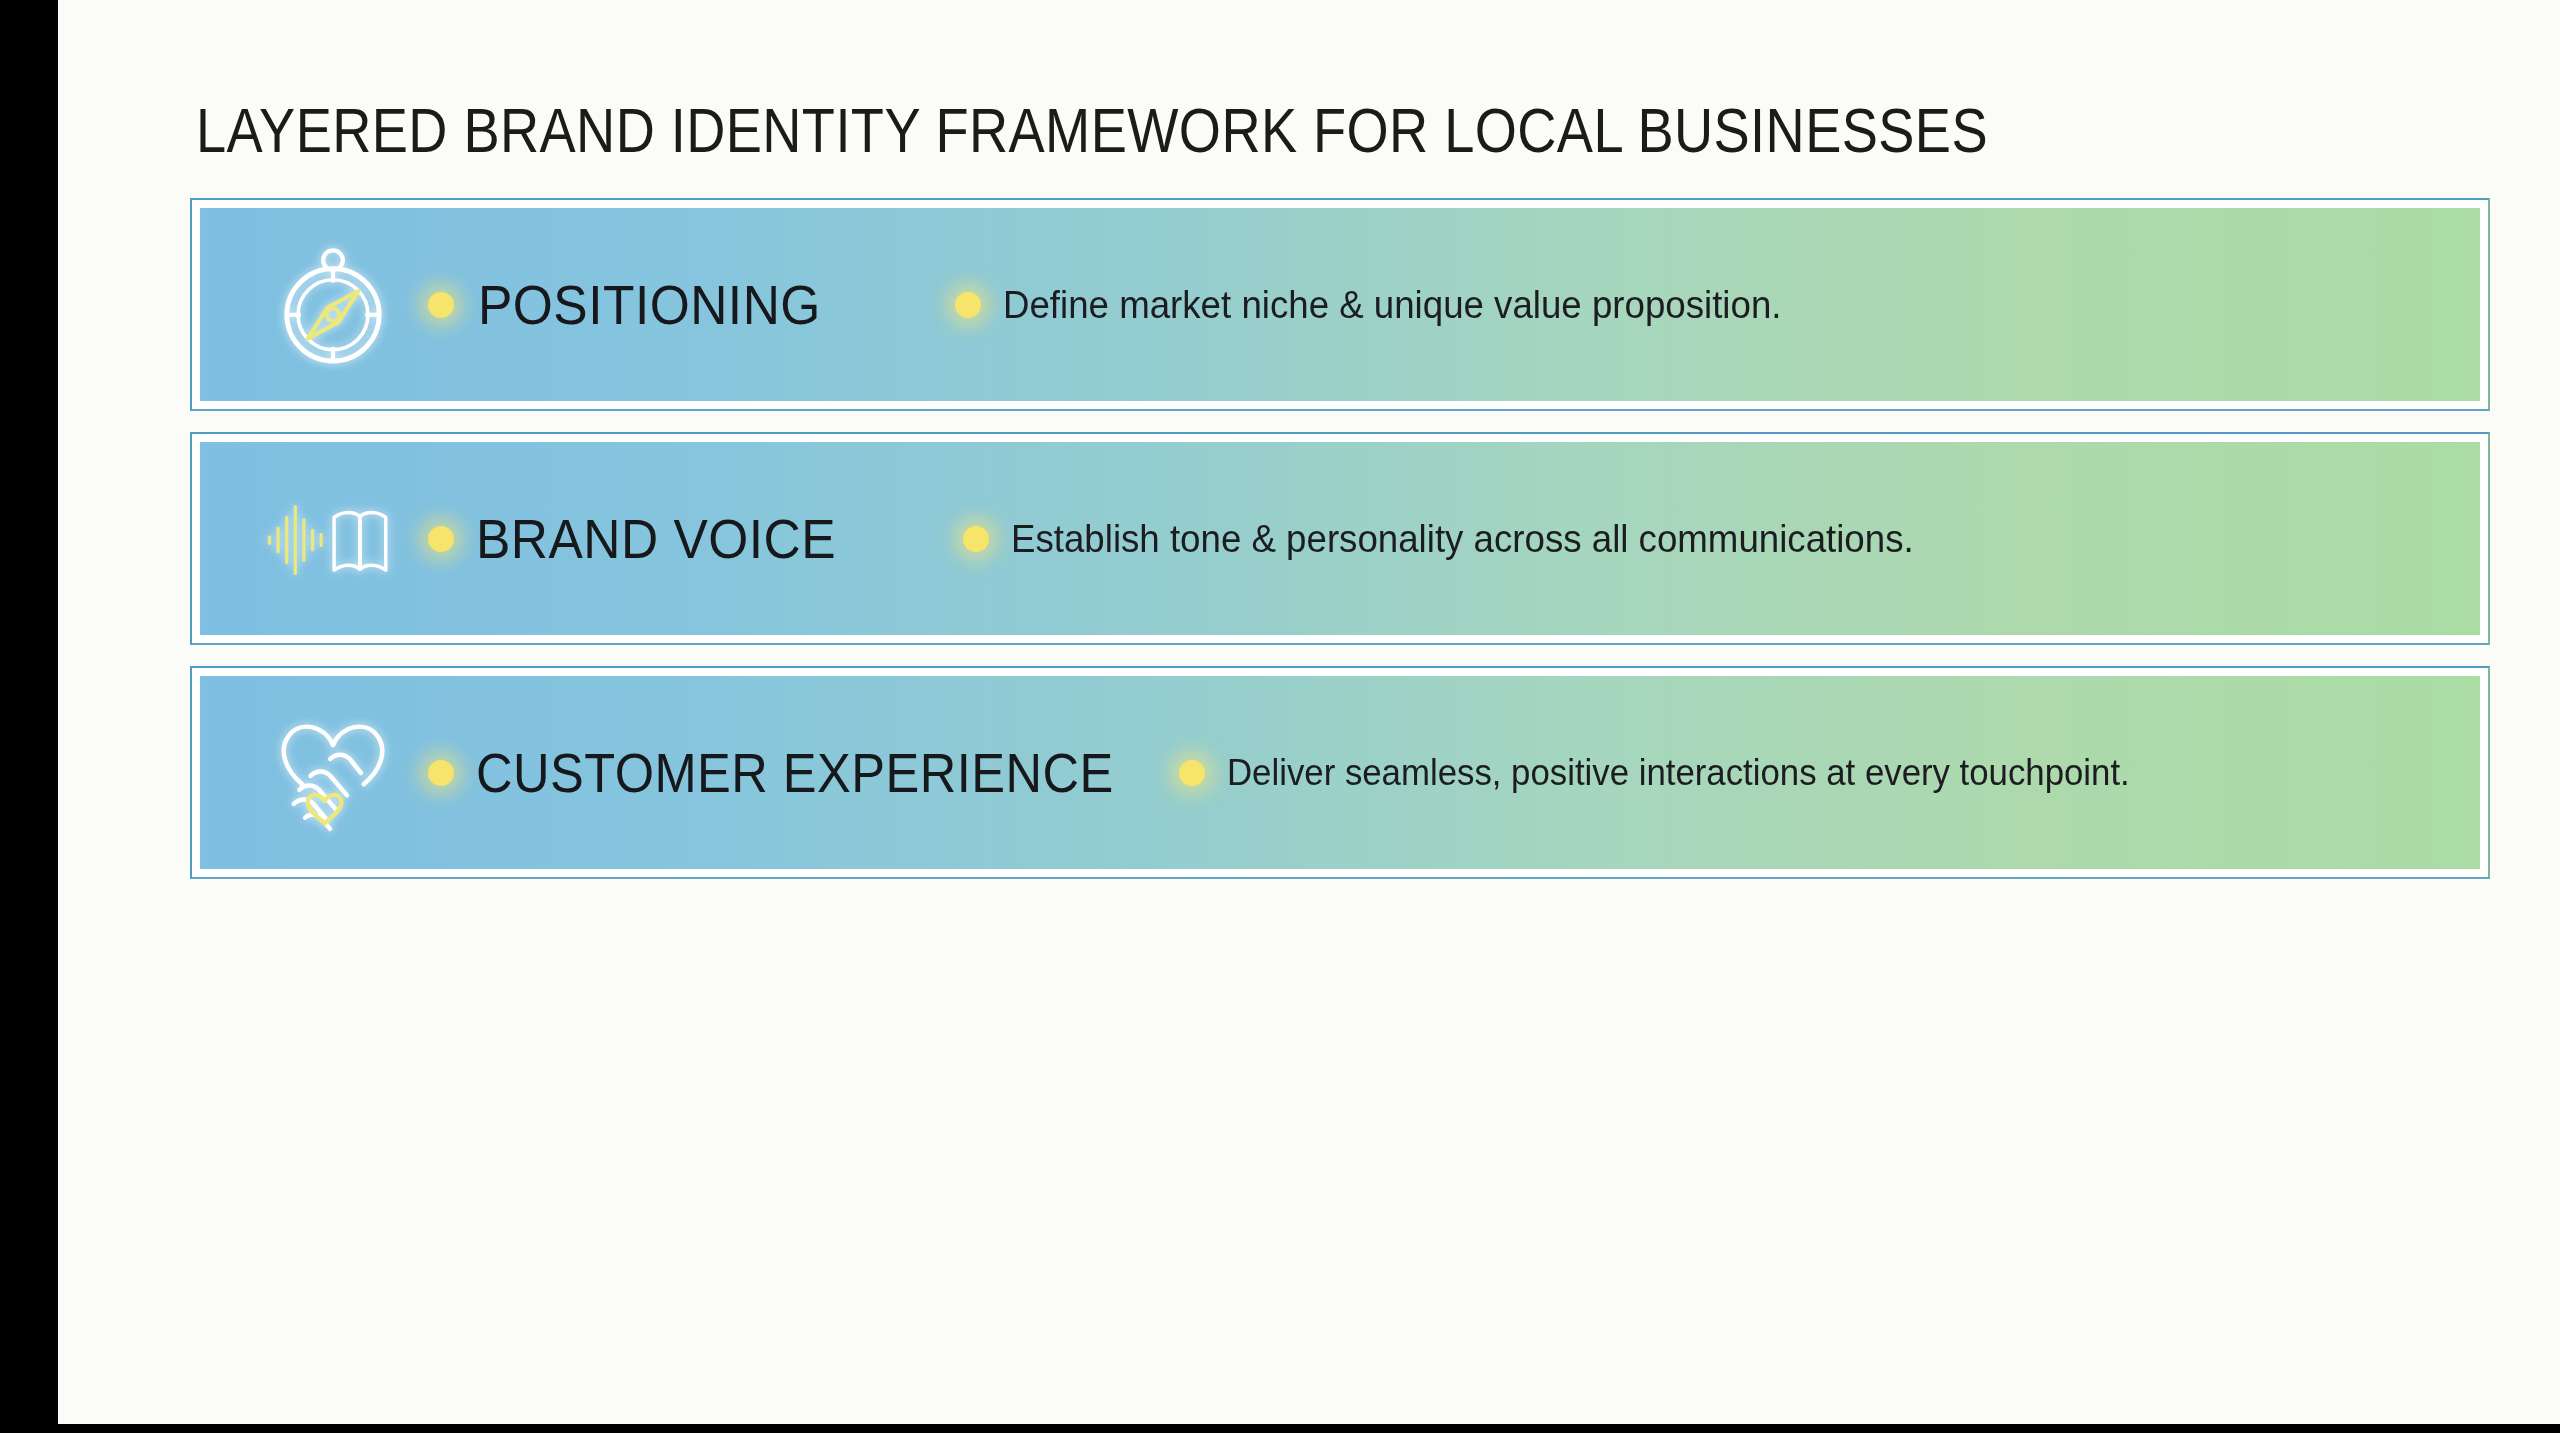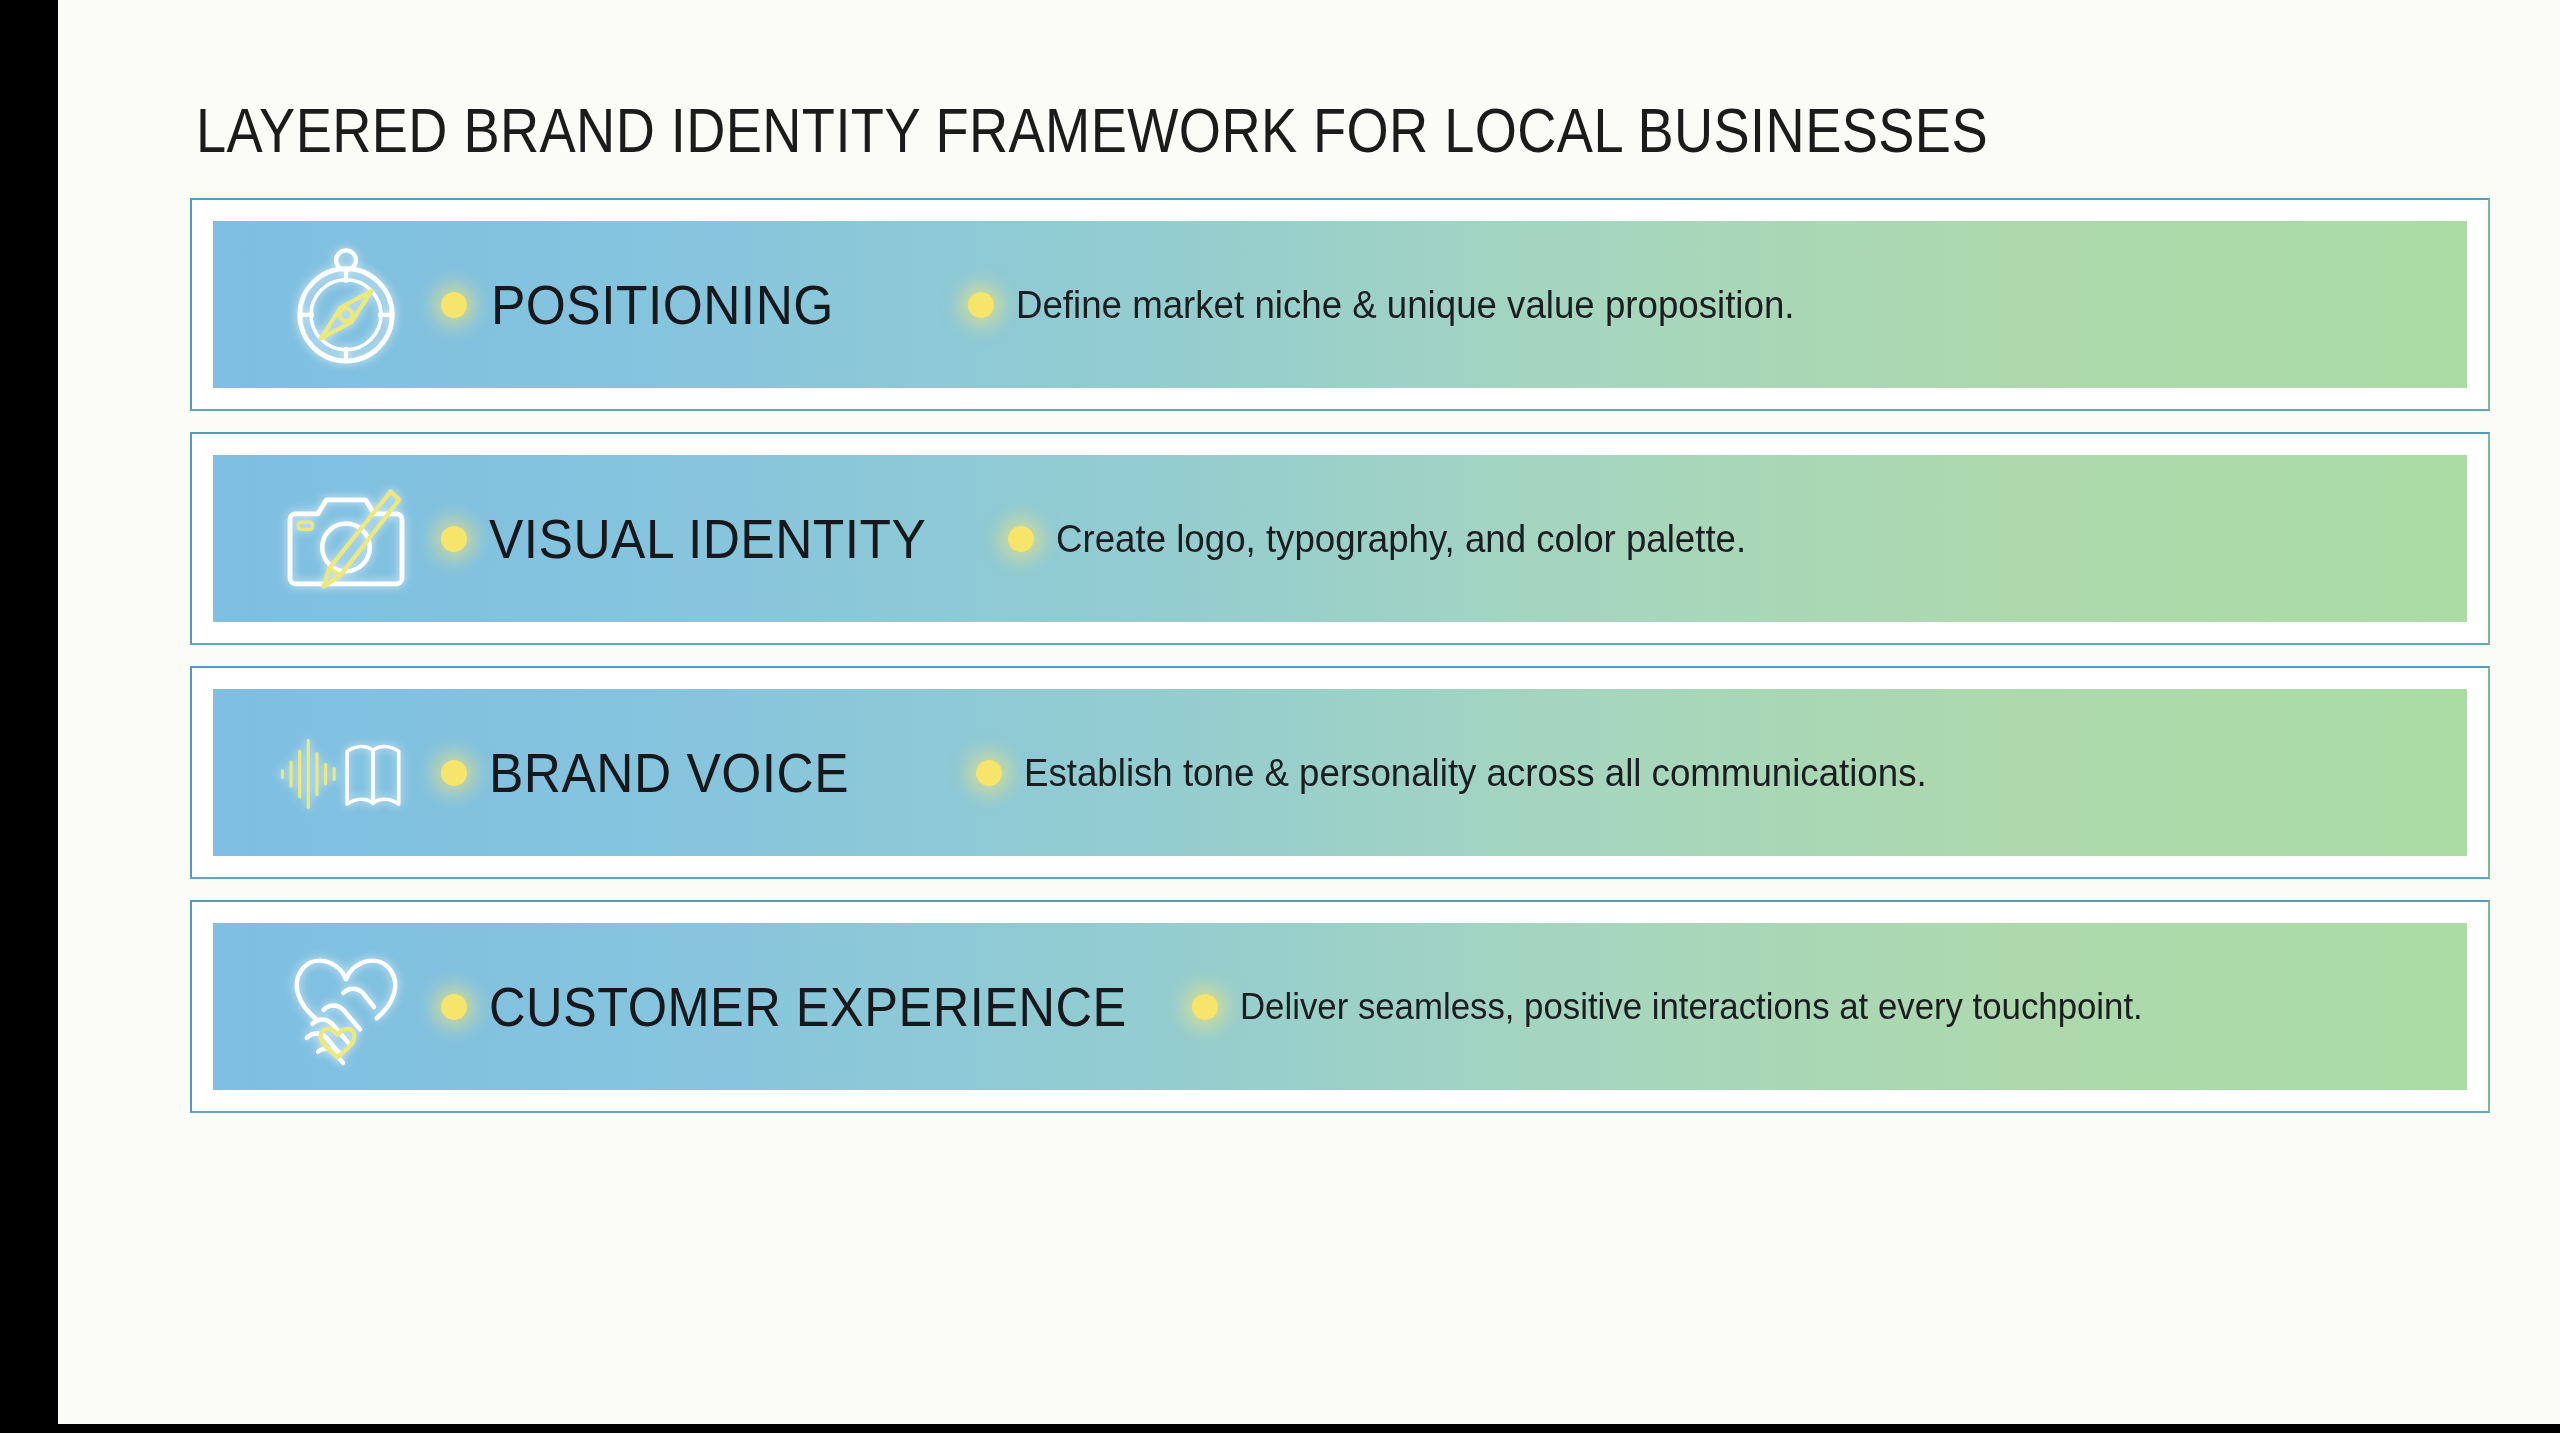--- a/index.html
+++ b/index.html
@@ -66,21 +66,21 @@
     left: 132px;
     top: 198px;
     width: 2300px;
   }
 
   .layer-row {
     position: relative;
     height: 213px;
     margin-bottom: 21px;
     box-sizing: border-box;
-    padding: 21px;
+    padding: 8px;
     background: #ffffff;
     border-top: 2px solid rgba(70,150,190,0.95);
     border-bottom: 2px solid rgba(70,150,190,0.85);
     border-left: 2px solid rgba(70,150,190,0.95);
     border-right: 2px solid rgba(120,180,140,0.95);
   }
   .layer-row:last-child { margin-bottom: 0; }
 
   .row-fill {
     position: relative;
@@ -186,37 +186,20 @@
             </svg>
           </div>
           <span class="dot dot-label"></span>
           <div class="row-label">POSITIONING</div>
           <span class="dot dot-desc"></span>
           <div class="row-desc">Define market niche &amp; unique value proposition.</div>
         </div>
       </div>
 
 
-      <div class="layer-row r3">
-        <div class="row-fill">
-          <div class="row-icon">
-            <svg viewBox="0 0 100 100" fill="none">
-              <path d="M14 32 H30 L36 22 H64 L70 32 H86 a4 4 0 0 1 4 4 V78 a4 4 0 0 1 -4 4 H14 a4 4 0 0 1 -4 -4 V36 a4 4 0 0 1 4 -4 Z" stroke="#ffffff" stroke-width="3.4" stroke-linejoin="round"></path>
-              <circle cx="50" cy="56" r="17" stroke="#ffffff" stroke-width="3.2"></circle>
-              <rect x="16" y="38" width="10" height="5" rx="2" stroke="#ece87a" stroke-width="2.6"></rect>
-              <path d="M82 16 L88 22 L46 76 L34 84 L38 71 Z" stroke="#ece87a" stroke-width="3" stroke-linejoin="round"></path>
-              <line x1="38" y1="71" x2="46" y2="76" stroke="#ece87a" stroke-width="2.6"></line>
-            </svg>
-          </div>
-          <span class="dot dot-label"></span>
-          <div class="row-label">VISUAL IDENTITY</div>
-          <span class="dot dot-desc"></span>
-          <div class="row-desc">Create logo, typography, and color palette.</div>
-        </div>
-      </div>
 
       <div class="layer-row r4">
         <div class="row-fill">
           <div class="row-icon">
             <svg viewBox="0 0 130 100" fill="none">
               <g stroke="#ece87a" stroke-width="3" stroke-linecap="round">
                 <line x1="6" y1="48" x2="6" y2="54"></line>
                 <line x1="14" y1="40" x2="14" y2="62"></line>
                 <line x1="22" y1="30" x2="22" y2="72"></line>
                 <line x1="30" y1="20" x2="30" y2="82"></line>

